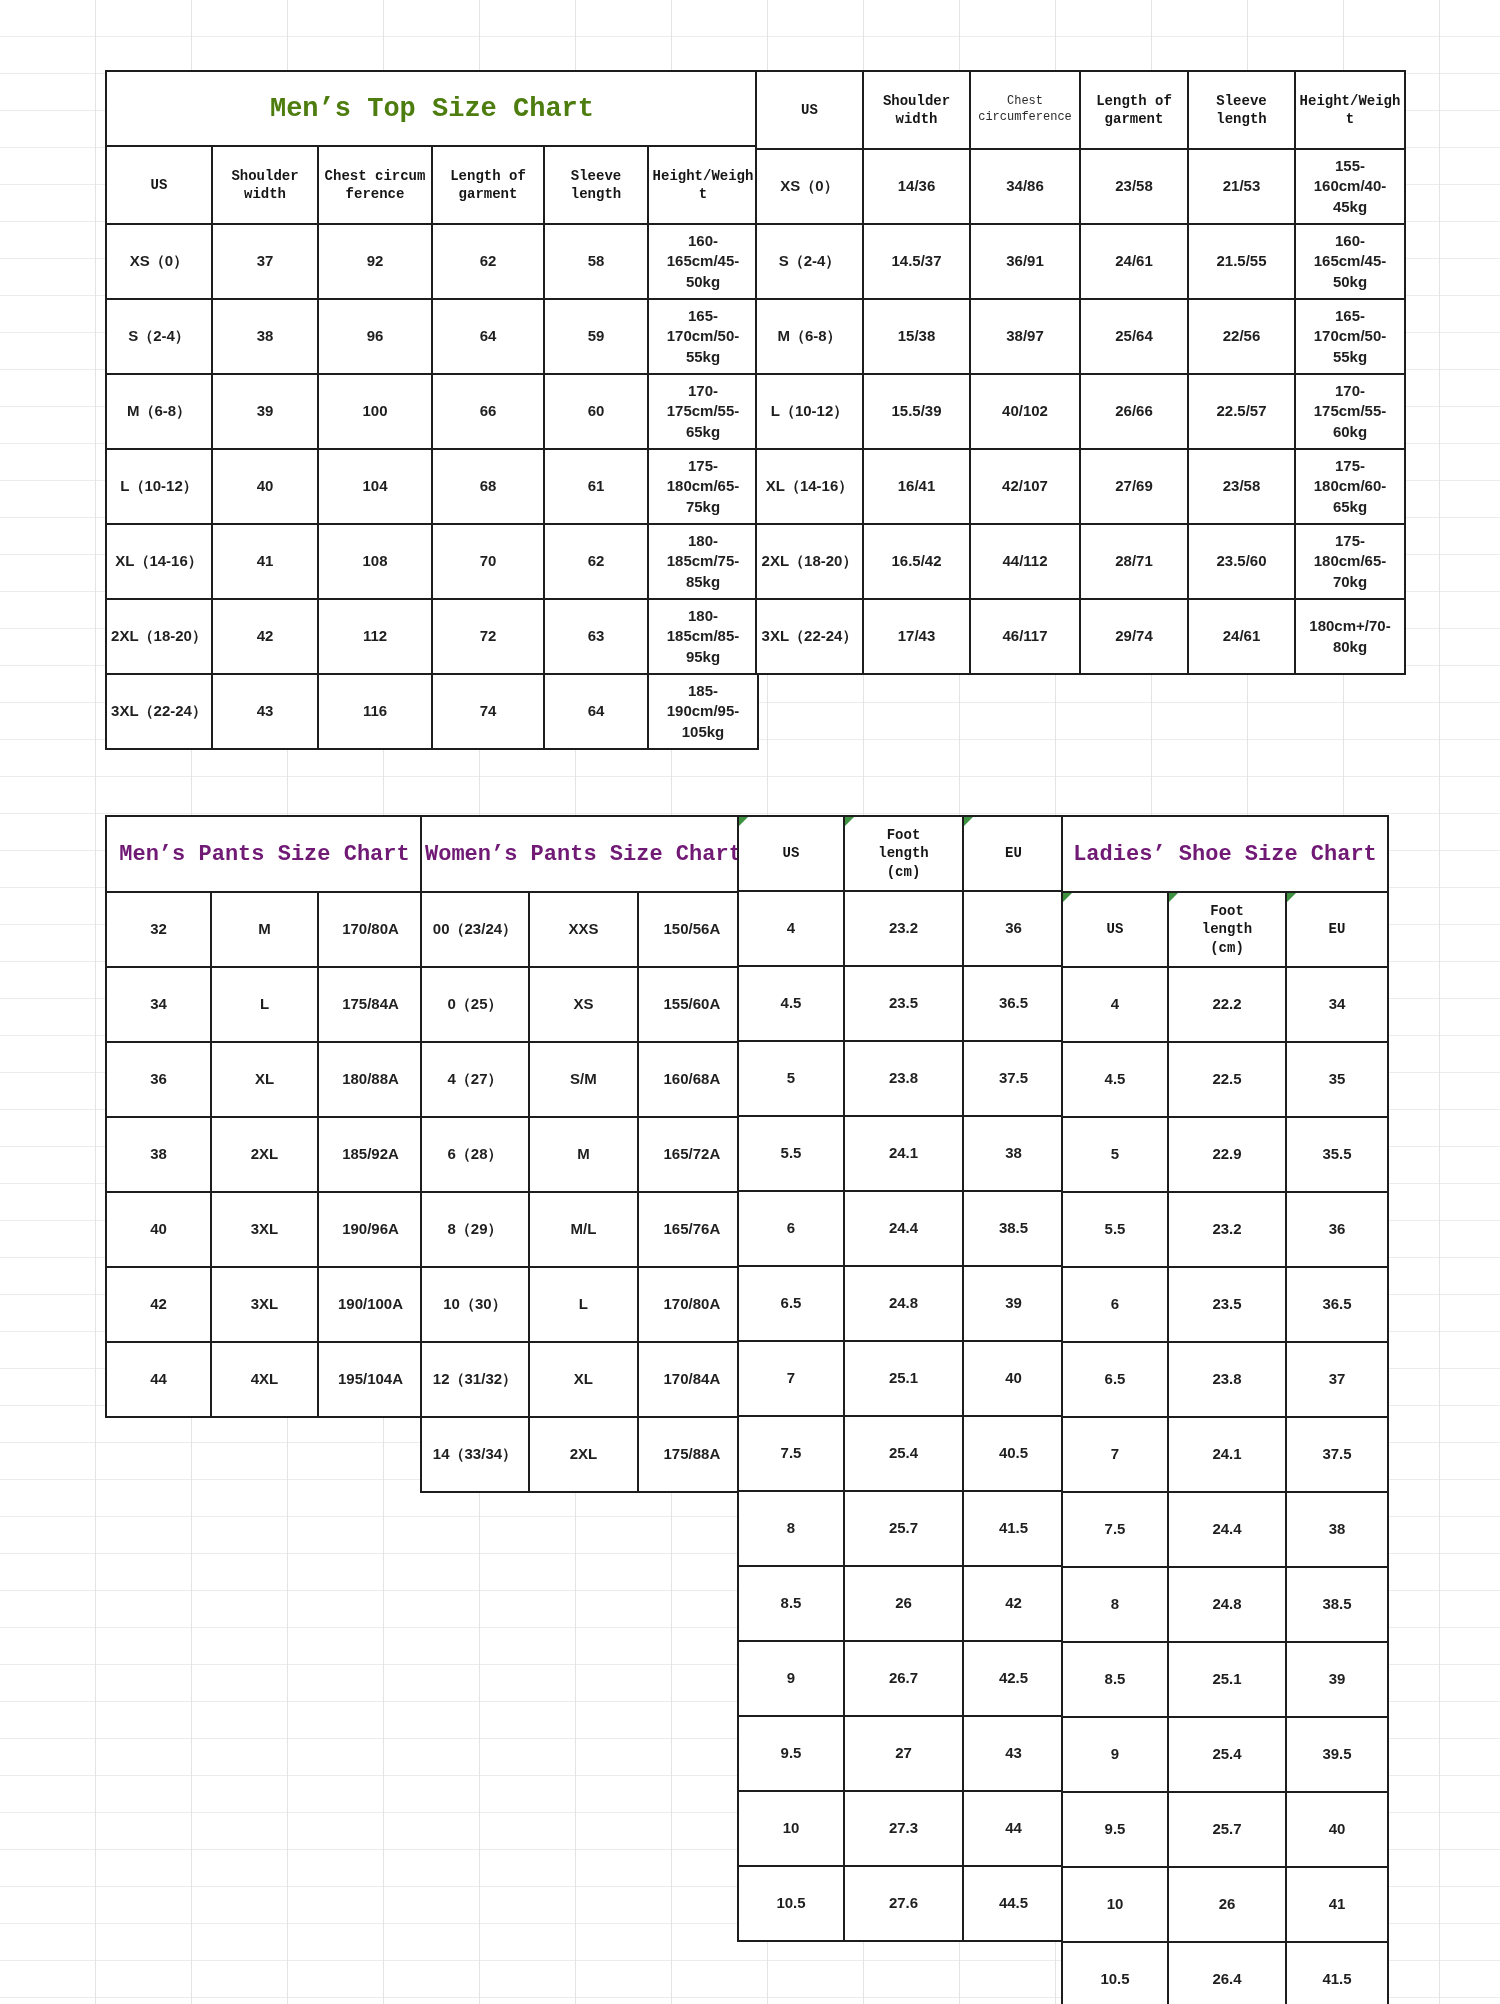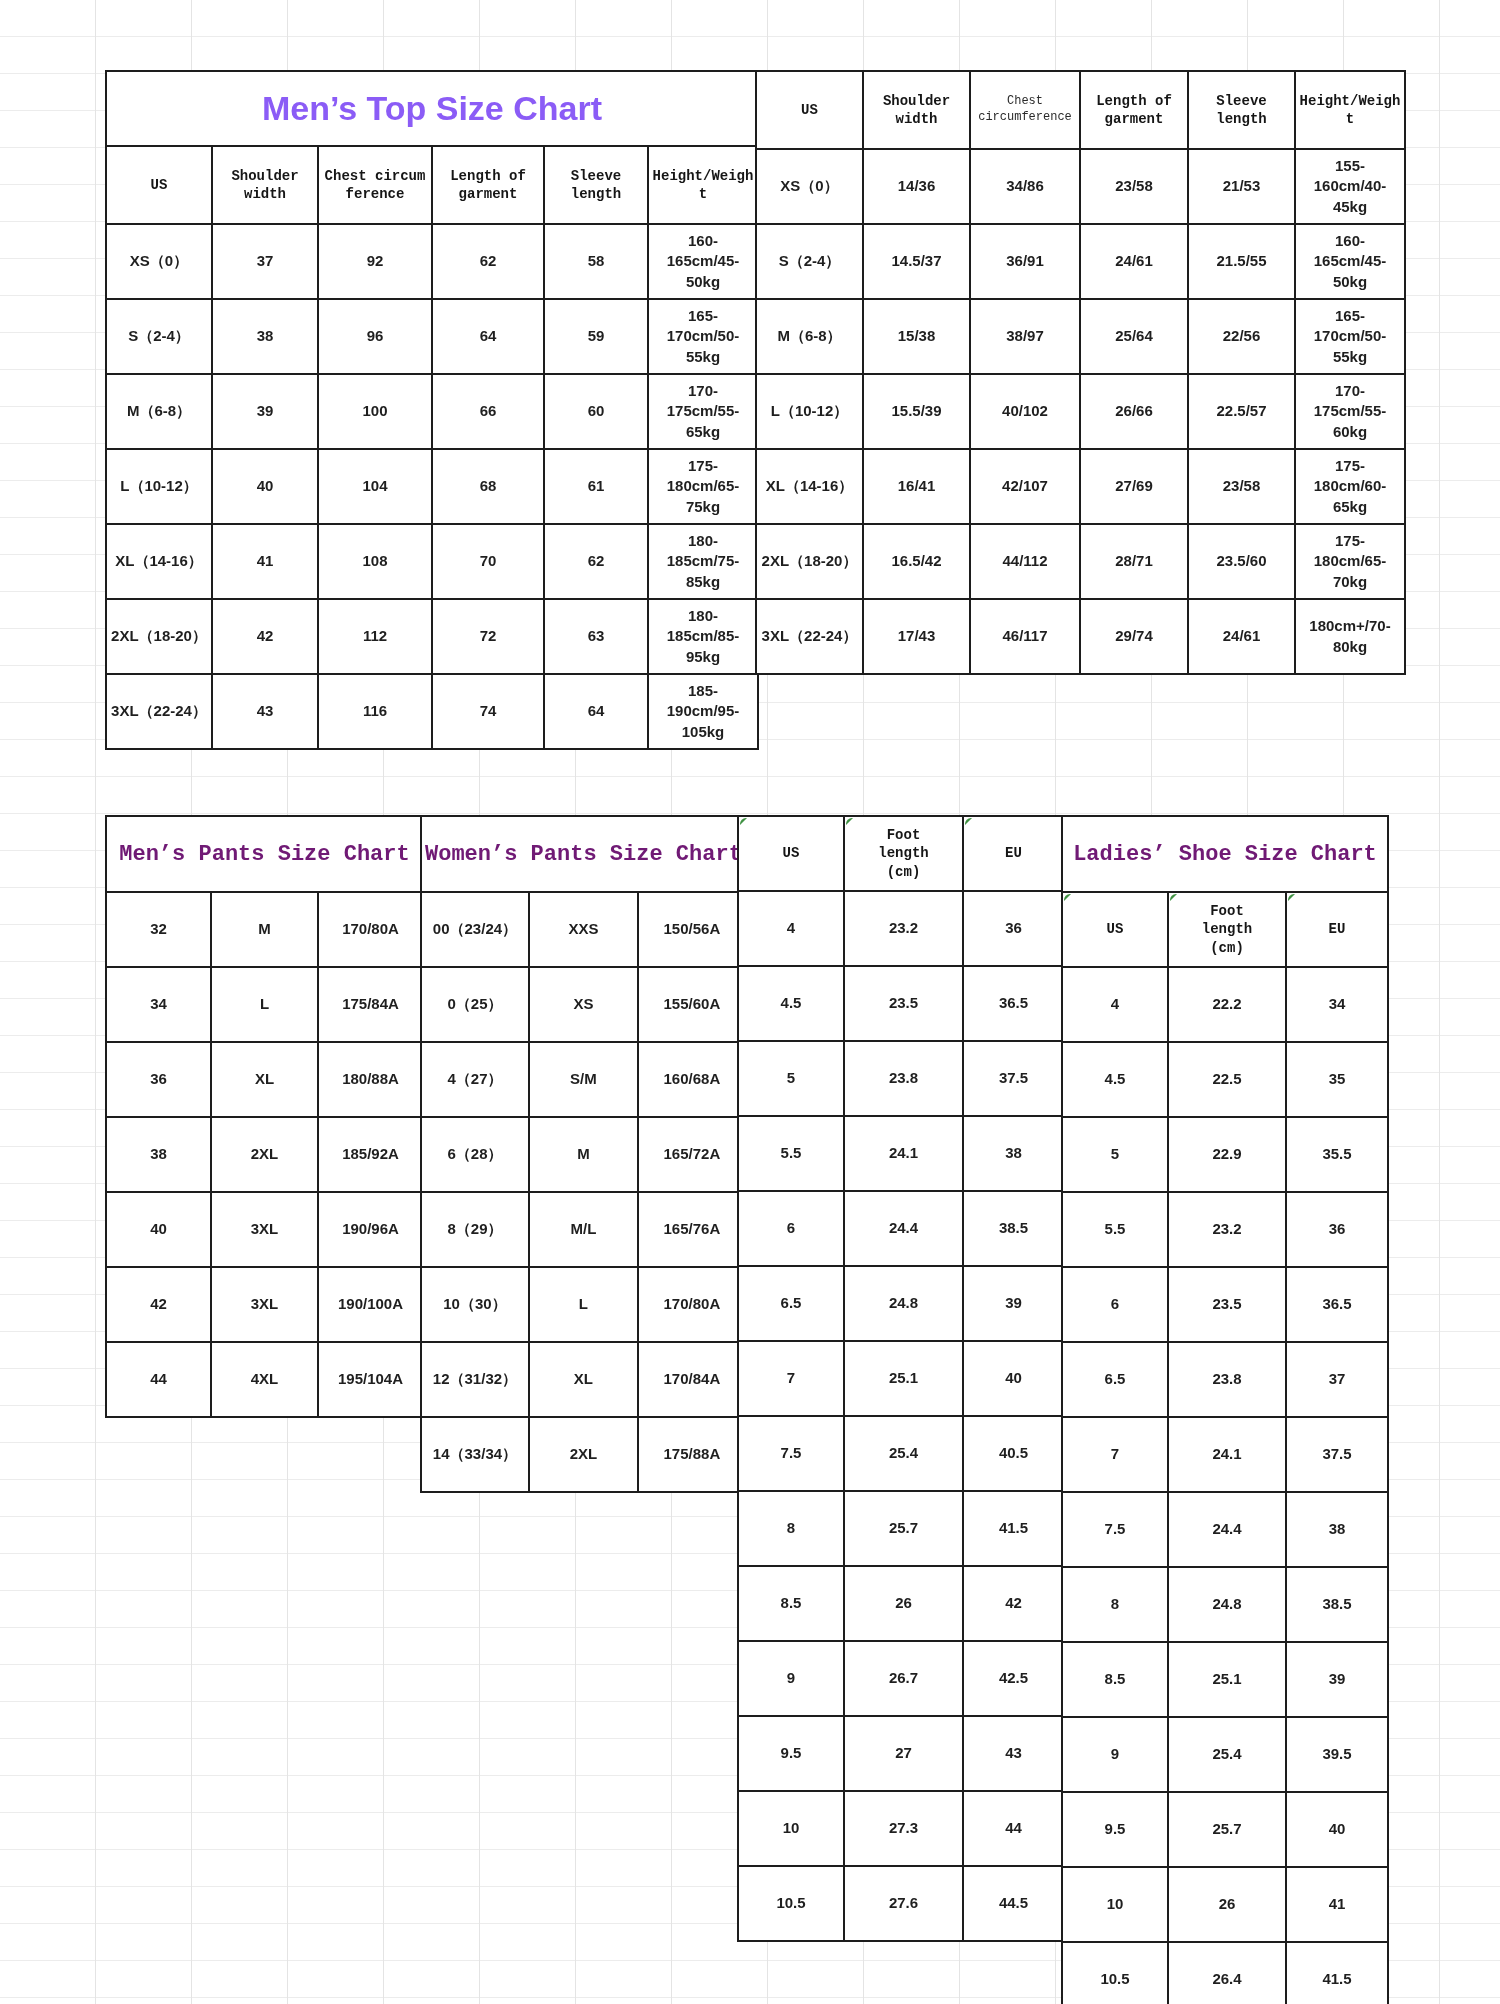--- a/index.html
+++ b/index.html
@@ -6,36 +6,36 @@
   .page{
     position:relative;width:1500px;height:2004px;background:#fff;overflow:hidden;
     background-image:
       repeating-linear-gradient(to right, transparent 0, transparent 95px, #e4e4e4 95px, #e4e4e4 96px),
       repeating-linear-gradient(to bottom, transparent 0, transparent 36px, #ececec 36px, #ececec 37px);
   }
   table{border-collapse:collapse;table-layout:fixed;position:absolute;background:#fff;}
   th,td{border:2px solid #1d1d1d;text-align:center;vertical-align:middle;padding:0 3px;overflow:hidden;}
   
   .title{
-    font-family:Liberation Sans, sans-serif;
-    font-weight:bold;font-size:34px;color:#8b5cf6;white-space:nowrap;letter-spacing:0px;
+    font-family:Liberation Mono, monospace;
+    font-weight:bold;font-size:27px;color:#4d7c0f;white-space:nowrap;letter-spacing:0px;
   }
   .title2{
     font-family:"Liberation Mono","DejaVu Sans Mono",monospace;
     font-weight:bold;font-size:22px;color:#701a75;white-space:nowrap;
   }
   
   .head{
     font-family:"Liberation Mono","DejaVu Sans Mono",monospace;
     font-weight:bold;font-size:14px;color:#161616;line-height:1.3;
     overflow-wrap:break-word;word-break:break-word;
   }
   .head.wrap{word-break:break-all;}
   .head.light{font-weight:normal;font-size:12px;color:#2a2a2a;}
-  .shoe-head{position:relative;padding:1px 18px;border-radius:8px;}
+  .shoe-head{position:relative;padding:1px 18px;}
   .flag{
     position:absolute;top:0;left:0;width:0;height:0;
     border-top:9px solid #3f9142;border-right:9px solid transparent;
   }
   
   tbody td{
     font-family:"Liberation Sans","DejaVu Sans",sans-serif;
     font-weight:bold;font-size:15px;color:#1f1f1f;line-height:1.35;
   }
   

